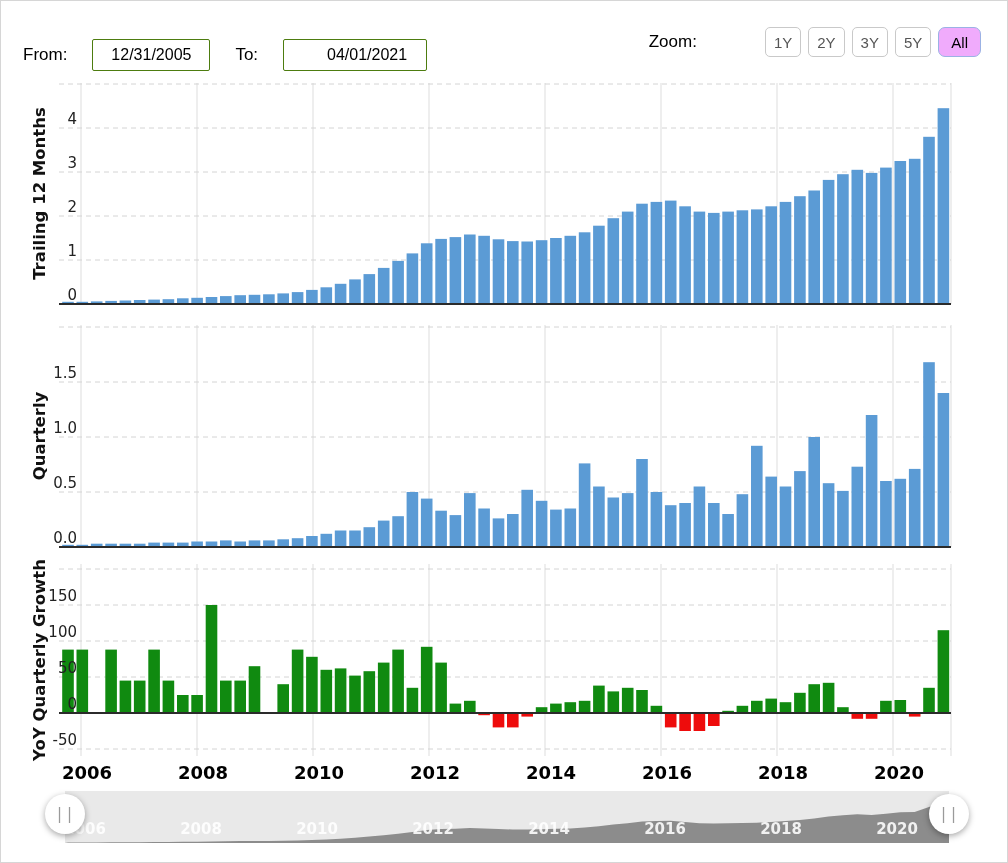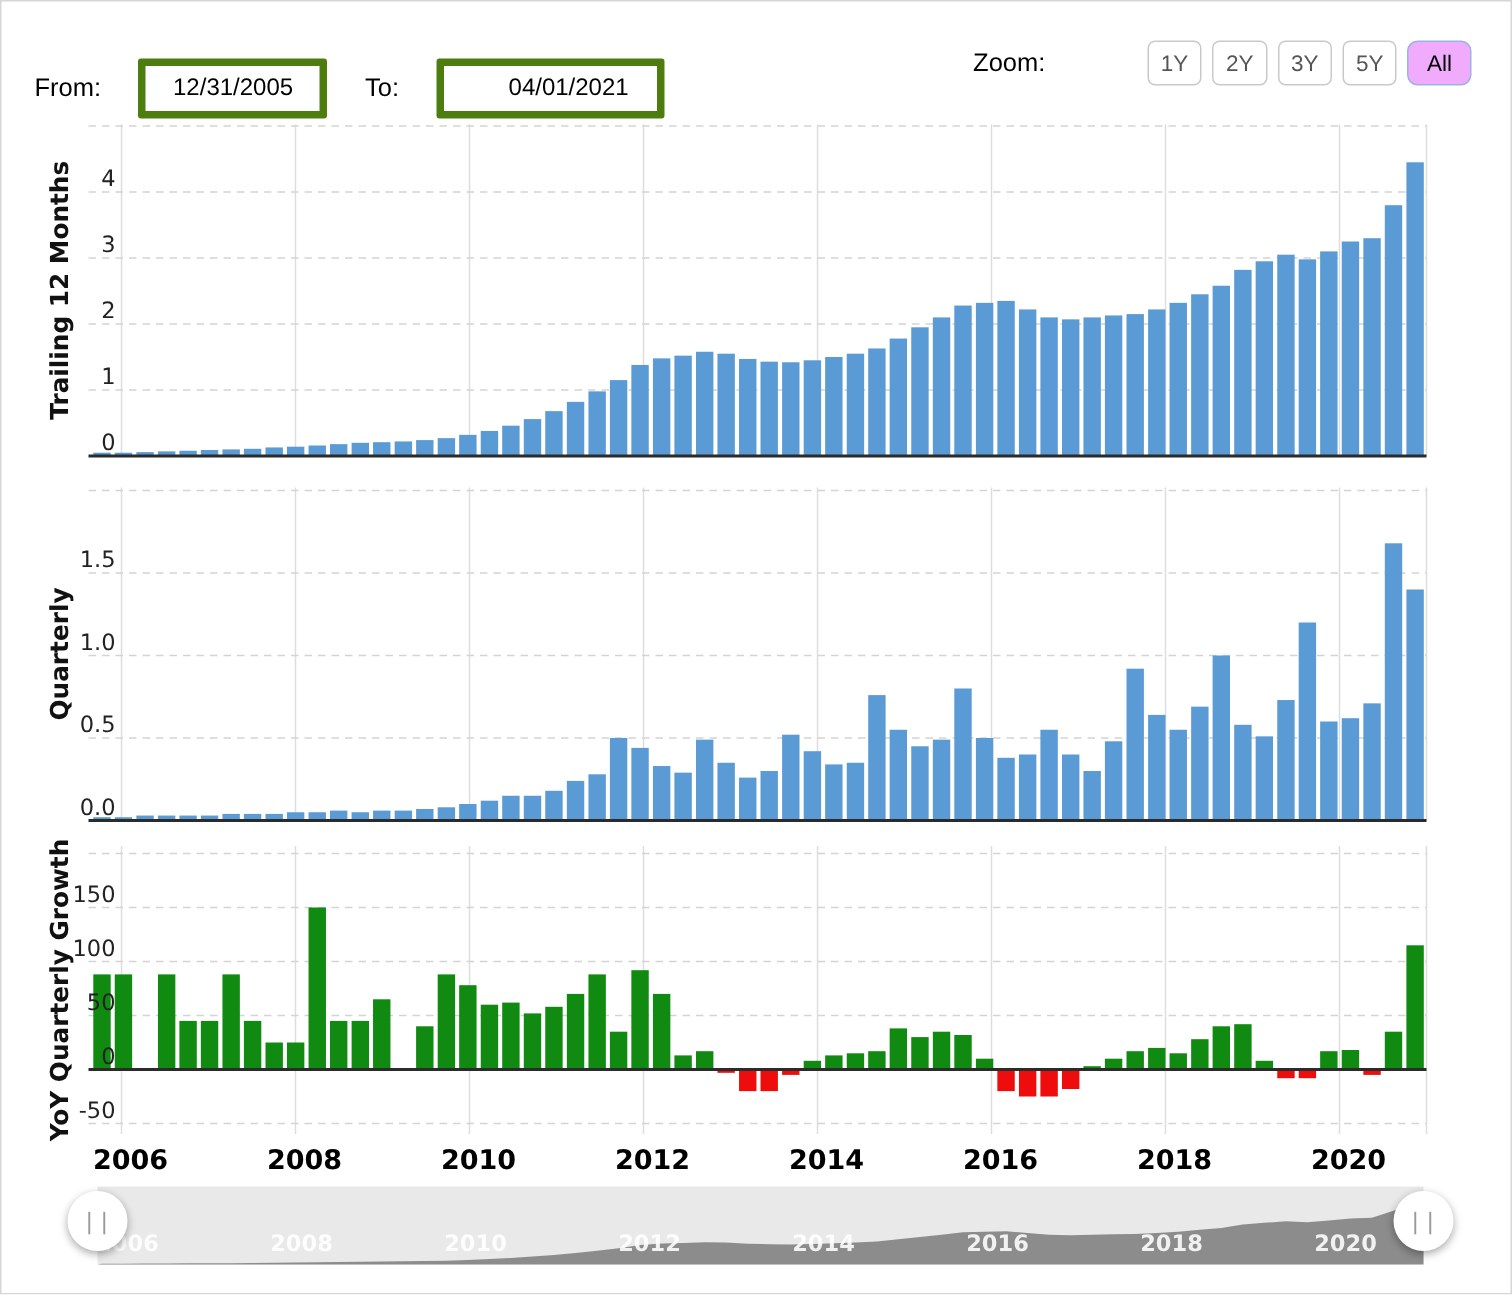--- a/index.html
+++ b/index.html
@@ -5,21 +5,21 @@
   html,body{margin:0;padding:0;background:#fff;}
   .widget{
     position:relative;width:1008px;height:863px;box-sizing:border-box;
     background:#fff;border:1px solid #d6d6d6;overflow:hidden;
     font-family:"Liberation Sans",sans-serif;
   }
   #chart-svg{position:absolute;left:0;top:0;}
   .from-to{position:absolute;top:26px;left:22px;display:flex;align-items:center;gap:25px;z-index:3;margin-top:12px;}
   .lbl{font-size:17px;color:#000;}
   .date-input{
-    height:30px;border:5px solid #4d7c0f;border-radius:2px;background:#fff;
+    height:30px;border:1px solid #4d7c0f;border-radius:2px;background:#fff;
     text-align:center;font-size:16px;color:#000;padding:0;
     font-family:"Liberation Sans",sans-serif;
   }
   .date-input.from{width:116px;}
   .date-input.to{width:118px;padding-left:24px;}
   .zoom-bar{position:absolute;top:26px;right:26px;display:flex;align-items:center;gap:24px;z-index:3;}
   .zbtn{
     min-width:35px;height:30px;border:1px solid #c9c9c9;border-radius:5px;background:#fff;
     color:#555;font-size:15px;padding:0 8px;cursor:pointer;
     font-family:"Liberation Sans",sans-serif;

